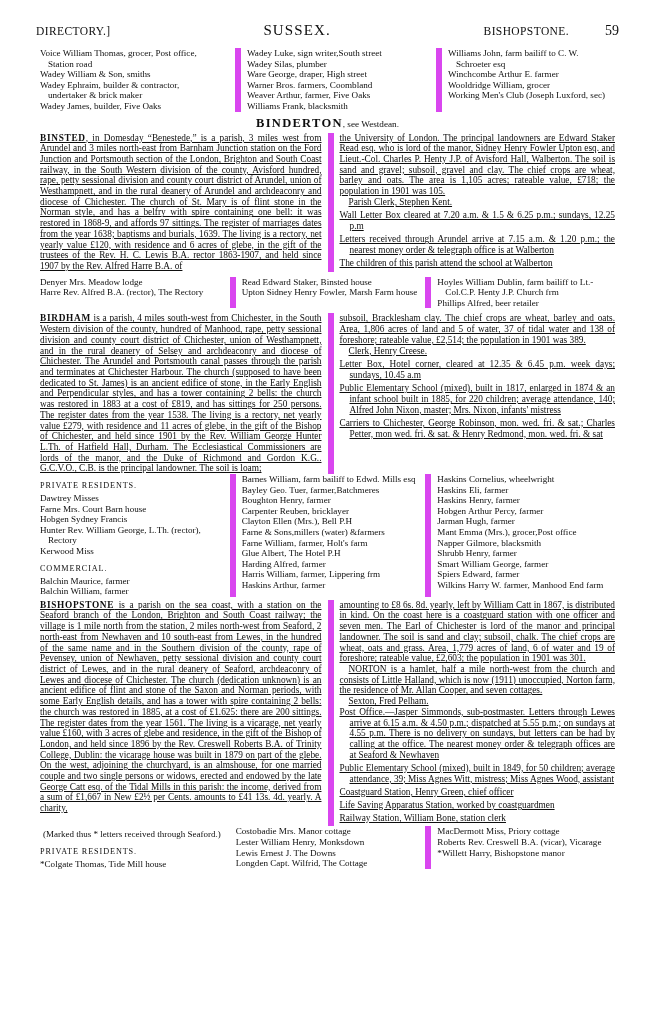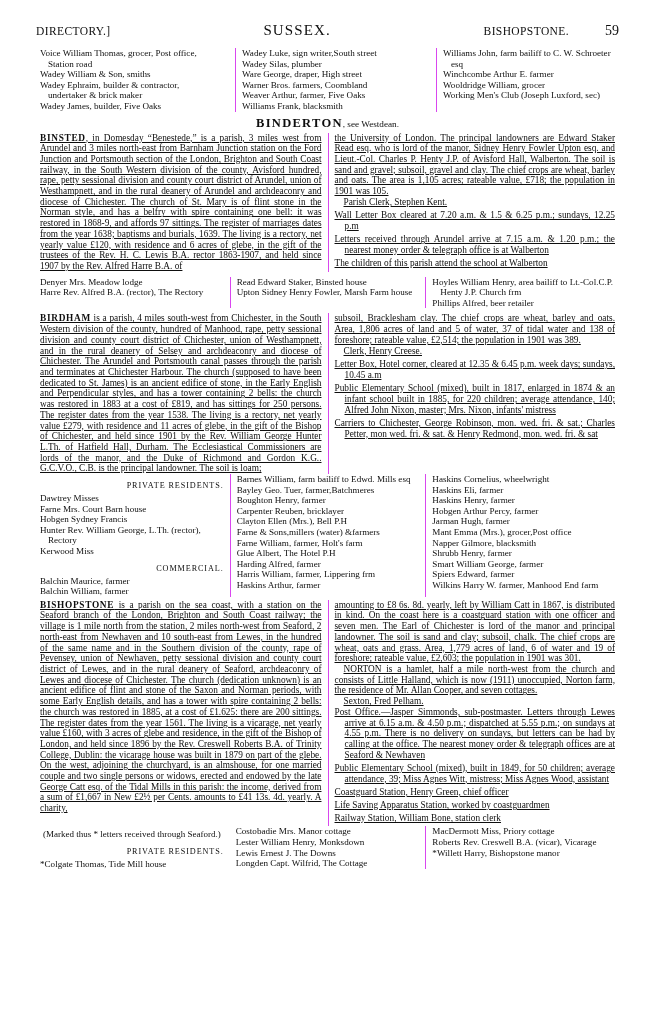--- a/index.html
+++ b/index.html
@@ -68,21 +68,21 @@
   .cols2 {
     display: grid;
     grid-template-columns: 1fr 1fr;
     column-gap: 0;
     text-decoration: underline;
   }
   .col {
     padding: 0 6px;
     box-sizing: border-box;
   }
-  .rule-l { border-left: 1px solid #d946ef; }
+  .rule-l { border-left: 6px solid #d946ef; }
 
   
   .entry {
     font-size: 9.1px;
     line-height: 10.6px;
     padding-left: 8px;
     text-indent: -8px;
     margin: 0;
     white-space: normal;
   }
@@ -119,21 +119,21 @@
     font-size: 9.3px;
     line-height: 10.7px;
     text-align: justify;
     margin: 0 0 2.5px 0;
     padding-left: 10px;
     text-indent: -10px;
   }
 
   
   .subhead {
-    text-align: right;
+    text-align: left;
     font-size: 8.2px;
     font-variant: small-caps;
     letter-spacing: .9px;
     margin: 7px 0 3px 0;
   }
   .note {
     text-align: center;
     font-size: 9px;
     line-height: 10.4px;
     margin: 3px 0 0 0;
@@ -205,21 +205,21 @@
   <div class="cols3">
     <div class="col">
       <p class="entry">Denyer Mrs. Meadow lodge</p>
       <p class="entry">Harre Rev. Alfred B.A. (rector), The Rectory</p>
     </div>
     <div class="col rule-l">
       <p class="entry">Read Edward Staker, Binsted house</p>
       <p class="entry">Upton Sidney Henry Fowler, Marsh Farm house</p>
     </div>
     <div class="col rule-l">
-      <p class="entry">Hoyles William Henry, area bailiff to Lt.-Col.C.P. Henty J.P. Church frm</p>
+      <p class="entry">Hoyles William Dublin, farm bailiff to Lt.-Col.C.P. Henty J.P. Church frm</p>
       <p class="entry">Phillips Alfred, beer retailer</p>
     </div>
   </div>
 
   <div class="spacer-sm"></div>
 
   <div class="cols2">
     <div class="col">
       <p class="prose"><b>BIRDHAM</b> is a parish, 4 miles south-west from Chichester, in the South Western division of the county, hundred of Manhood, rape, petty sessional division and county court district of Chichester, union of Westhampnett, and in the rural deanery of Selsey and archdeaconry and diocese of Chichester. The Arundel and Portsmouth canal passes through the parish and terminates at Chichester Harbour. The church (supposed to have been dedicated to St. James) is an ancient edifice of stone, in the Early English and Perpendicular styles, and has a tower containing 2 bells: the church was restored in 1883 at a cost of £819, and has sittings for 250 persons. The register dates from the year 1538. The living is a rectory, net yearly value £279, with residence and 11 acres of glebe, in the gift of the Bishop of Chichester, and held since 1901 by the Rev. William George Hunter L.Th. of Hatfield Hall, Durham. The Ecclesiastical Commissioners are lords of the manor, and the Duke of Richmond and Gordon K.G.. G.C.V.O., C.B. is the principal landowner. The soil is loam;</p>
     </div>

